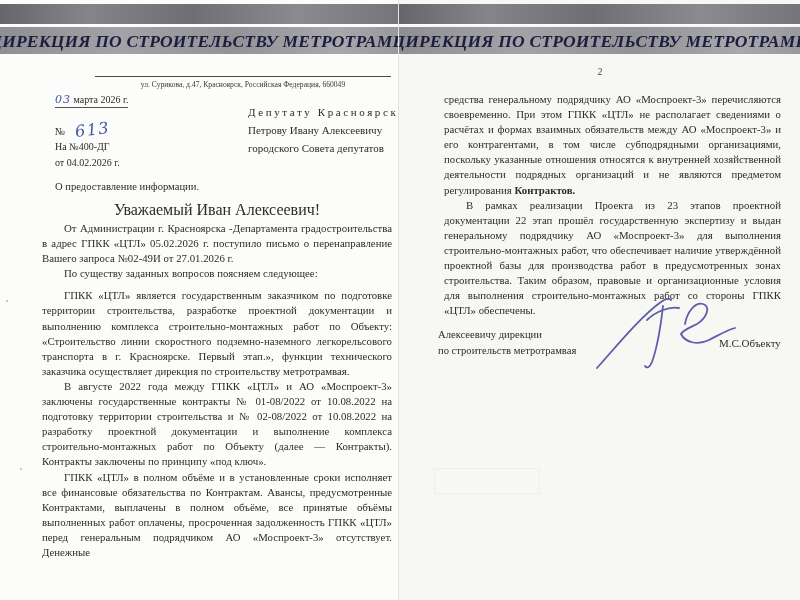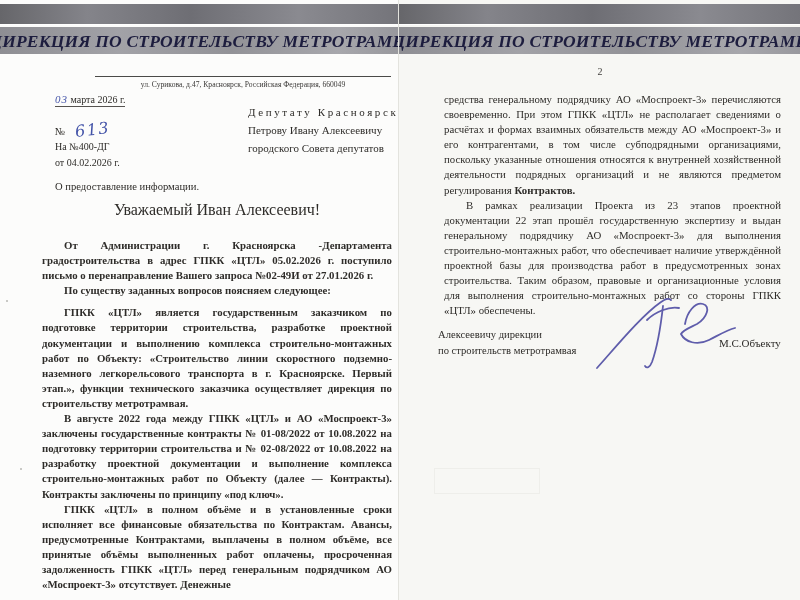--- a/index.html
+++ b/index.html
@@ -34,33 +34,33 @@
   .page-right .letterhead-title{left:-6px;}
 
   
   .addr-rule{position:absolute;left:95px;top:76px;width:296px;border-top:1.2px solid #4a4a48;}
   .addr-line{position:absolute;left:95px;top:80px;width:296px;text-align:center;font-size:7.6px;color:#3a3836;}
   .date-line{position:absolute;left:55px;top:93px;font-size:10px;border-bottom:1px solid #55524f;padding-bottom:1px;}
   .numero{position:absolute;left:55px;top:120px;font-size:10.5px;}
   .ref1{position:absolute;left:55px;top:141px;font-size:10px;}
   .ref2{position:absolute;left:55px;top:157px;font-size:10px;}
   .hand{font-family:"DejaVu Serif",serif;font-style:italic;color:#4353a8;}
-  .hand-date{font-size:11px;letter-spacing:1px;font-family:Liberation Serif, serif;}
+  .hand-date{font-size:11px;letter-spacing:1px;}
   .hand-no{display:inline-block;font-size:16px;transform:rotate(-7deg);letter-spacing:1.5px;margin-left:10px;}
   .addressee{position:absolute;left:216px;top:103px;width:172px;font-size:11px;line-height:18px;margin-left:32px;}
   .addressee .l1{letter-spacing:2.6px;white-space:nowrap;}
   .subject{position:absolute;left:55px;top:181px;font-size:10.6px;}
   .salutation{position:absolute;left:42px;top:201px;width:350px;text-align:center;font-size:16px;}
 
   
   .bodyblock{position:absolute;font-size:10.8px;line-height:15.1px;text-align:justify;}
   .bodyblock p{margin:0;text-indent:22px;}
   .bodyblock p.noindent{text-indent:0;}
   .bodyblock p.gap-top{margin-top:7px;}
-  .page1-body{left:42px;top:238px;width:350px;font-weight:bold;}
+  .page1-body{left:42px;top:221px;width:350px;}
   .page2-body{left:45px;top:92px;width:337px;}
   .page-num{position:absolute;left:0;top:66px;width:100%;text-align:center;font-size:10px;color:#44423f;}
 
   
   .signer-title{position:absolute;left:39px;top:327px;font-size:10.6px;line-height:15.5px;}
   .signer-name{position:absolute;left:320px;top:337px;font-size:11px;}
   .signature-svg{position:absolute;left:190px;top:290px;}
   .faint-stamp{position:absolute;left:35px;top:468px;width:104px;height:24px;border:1px solid #ececе7;border-color:#ececе7;}
   .faint-stamp{border:1px solid #eeeeea;}
 

